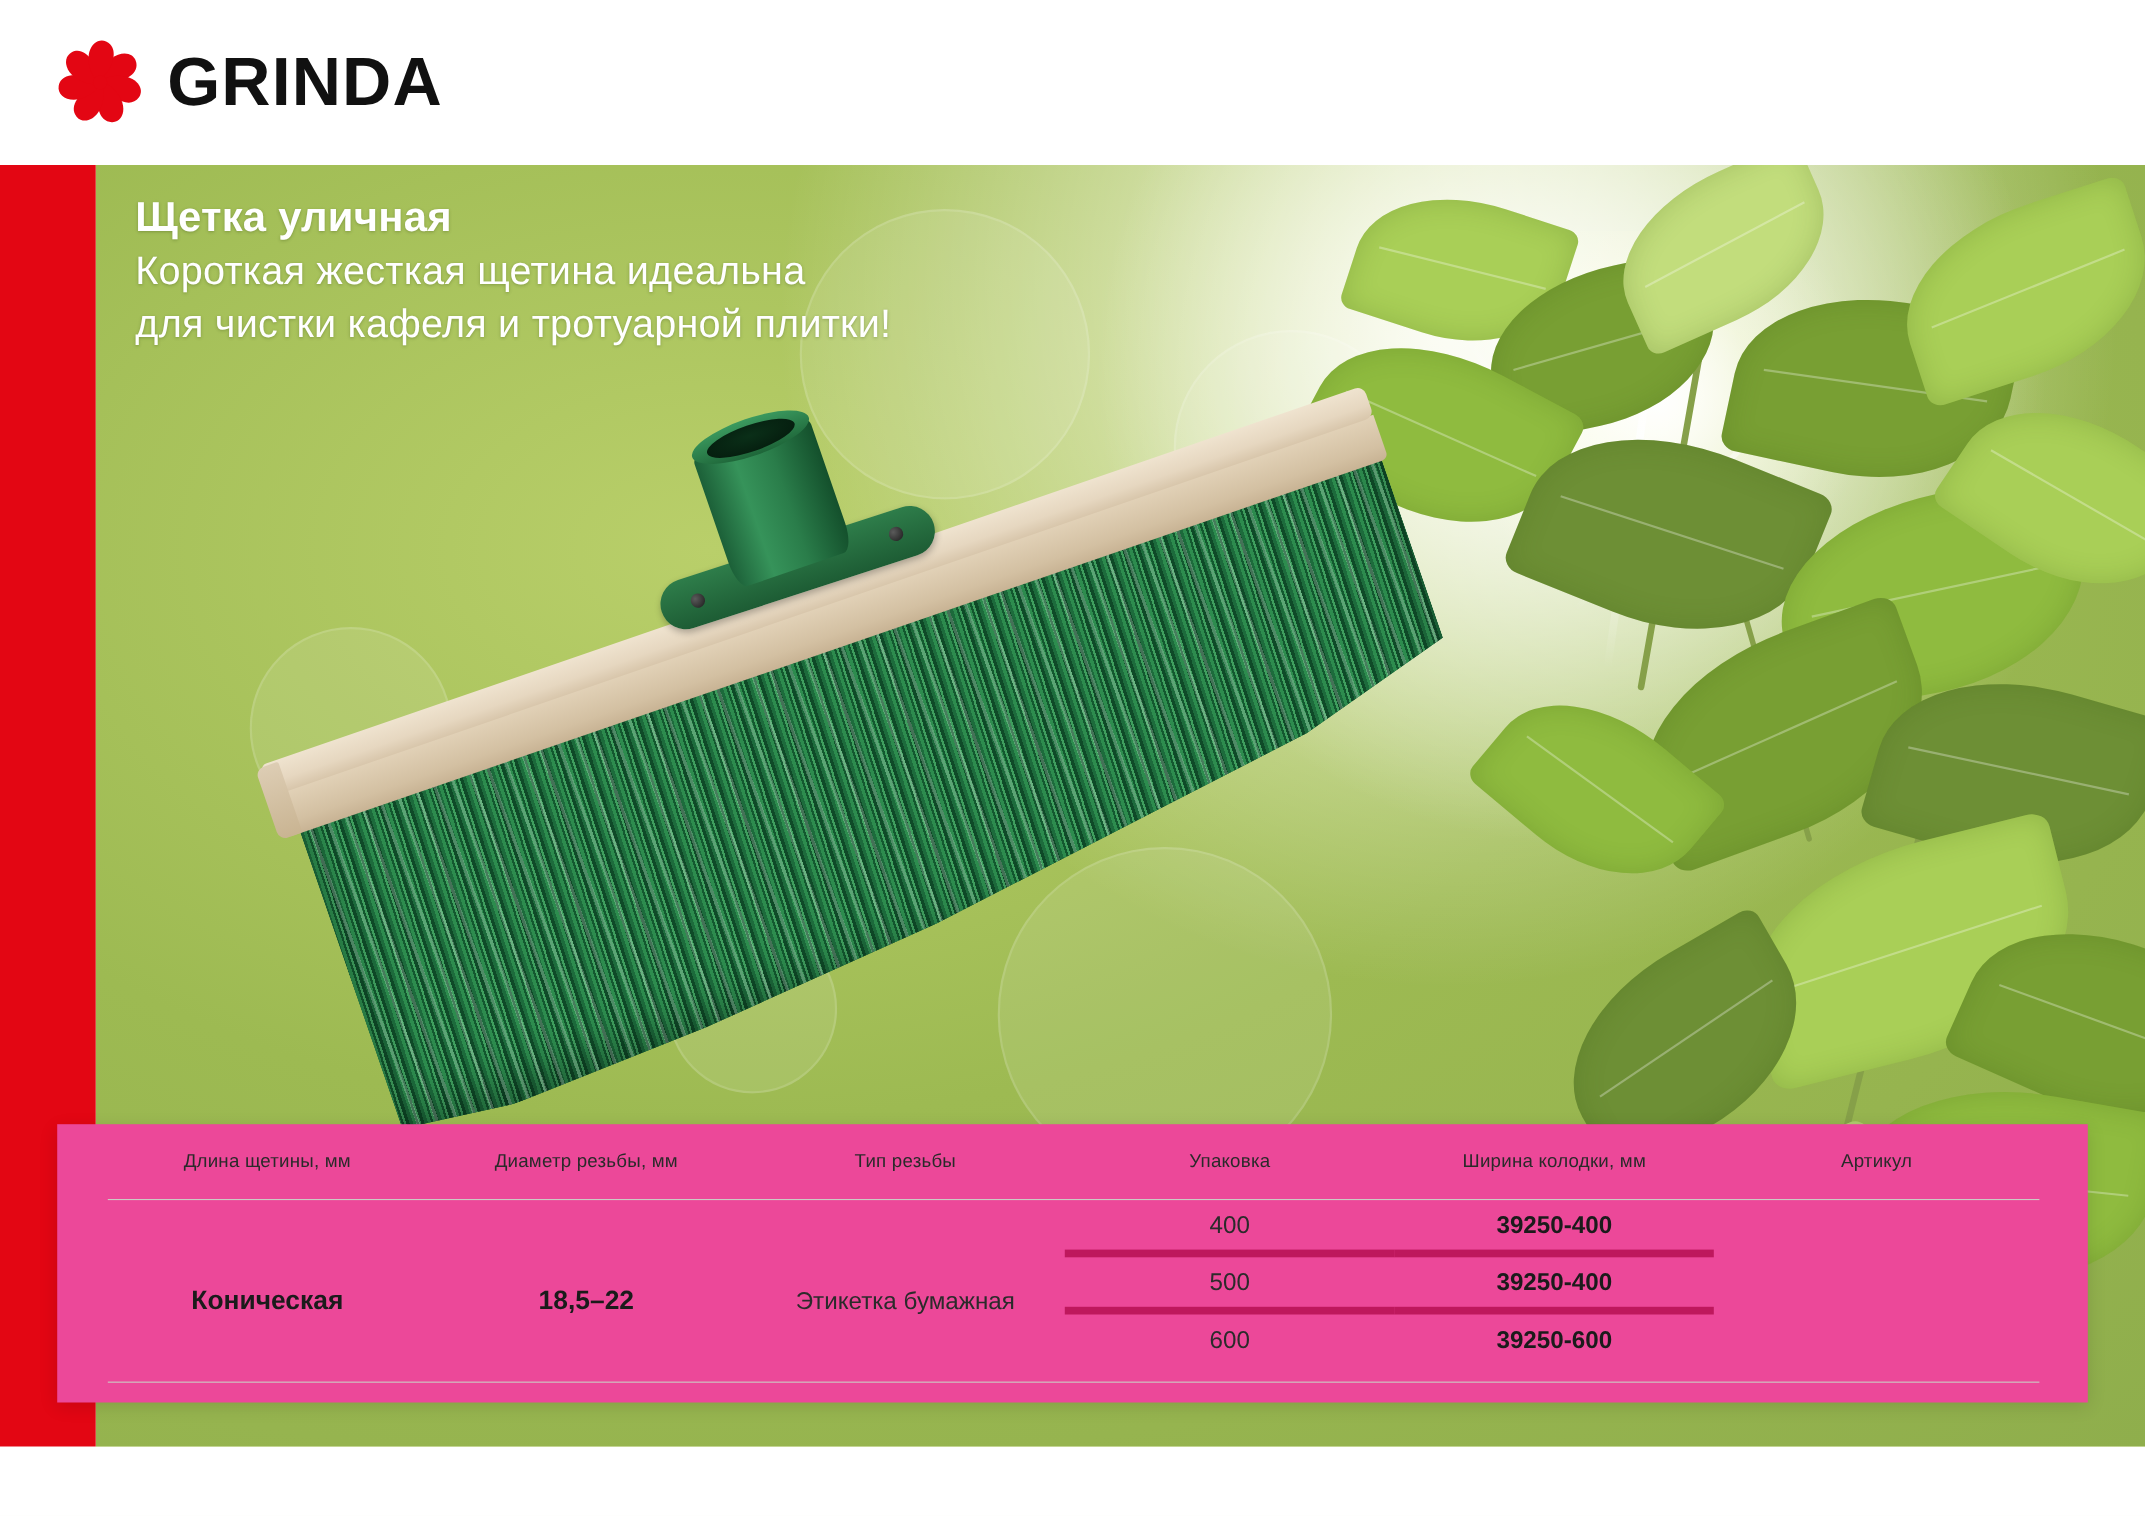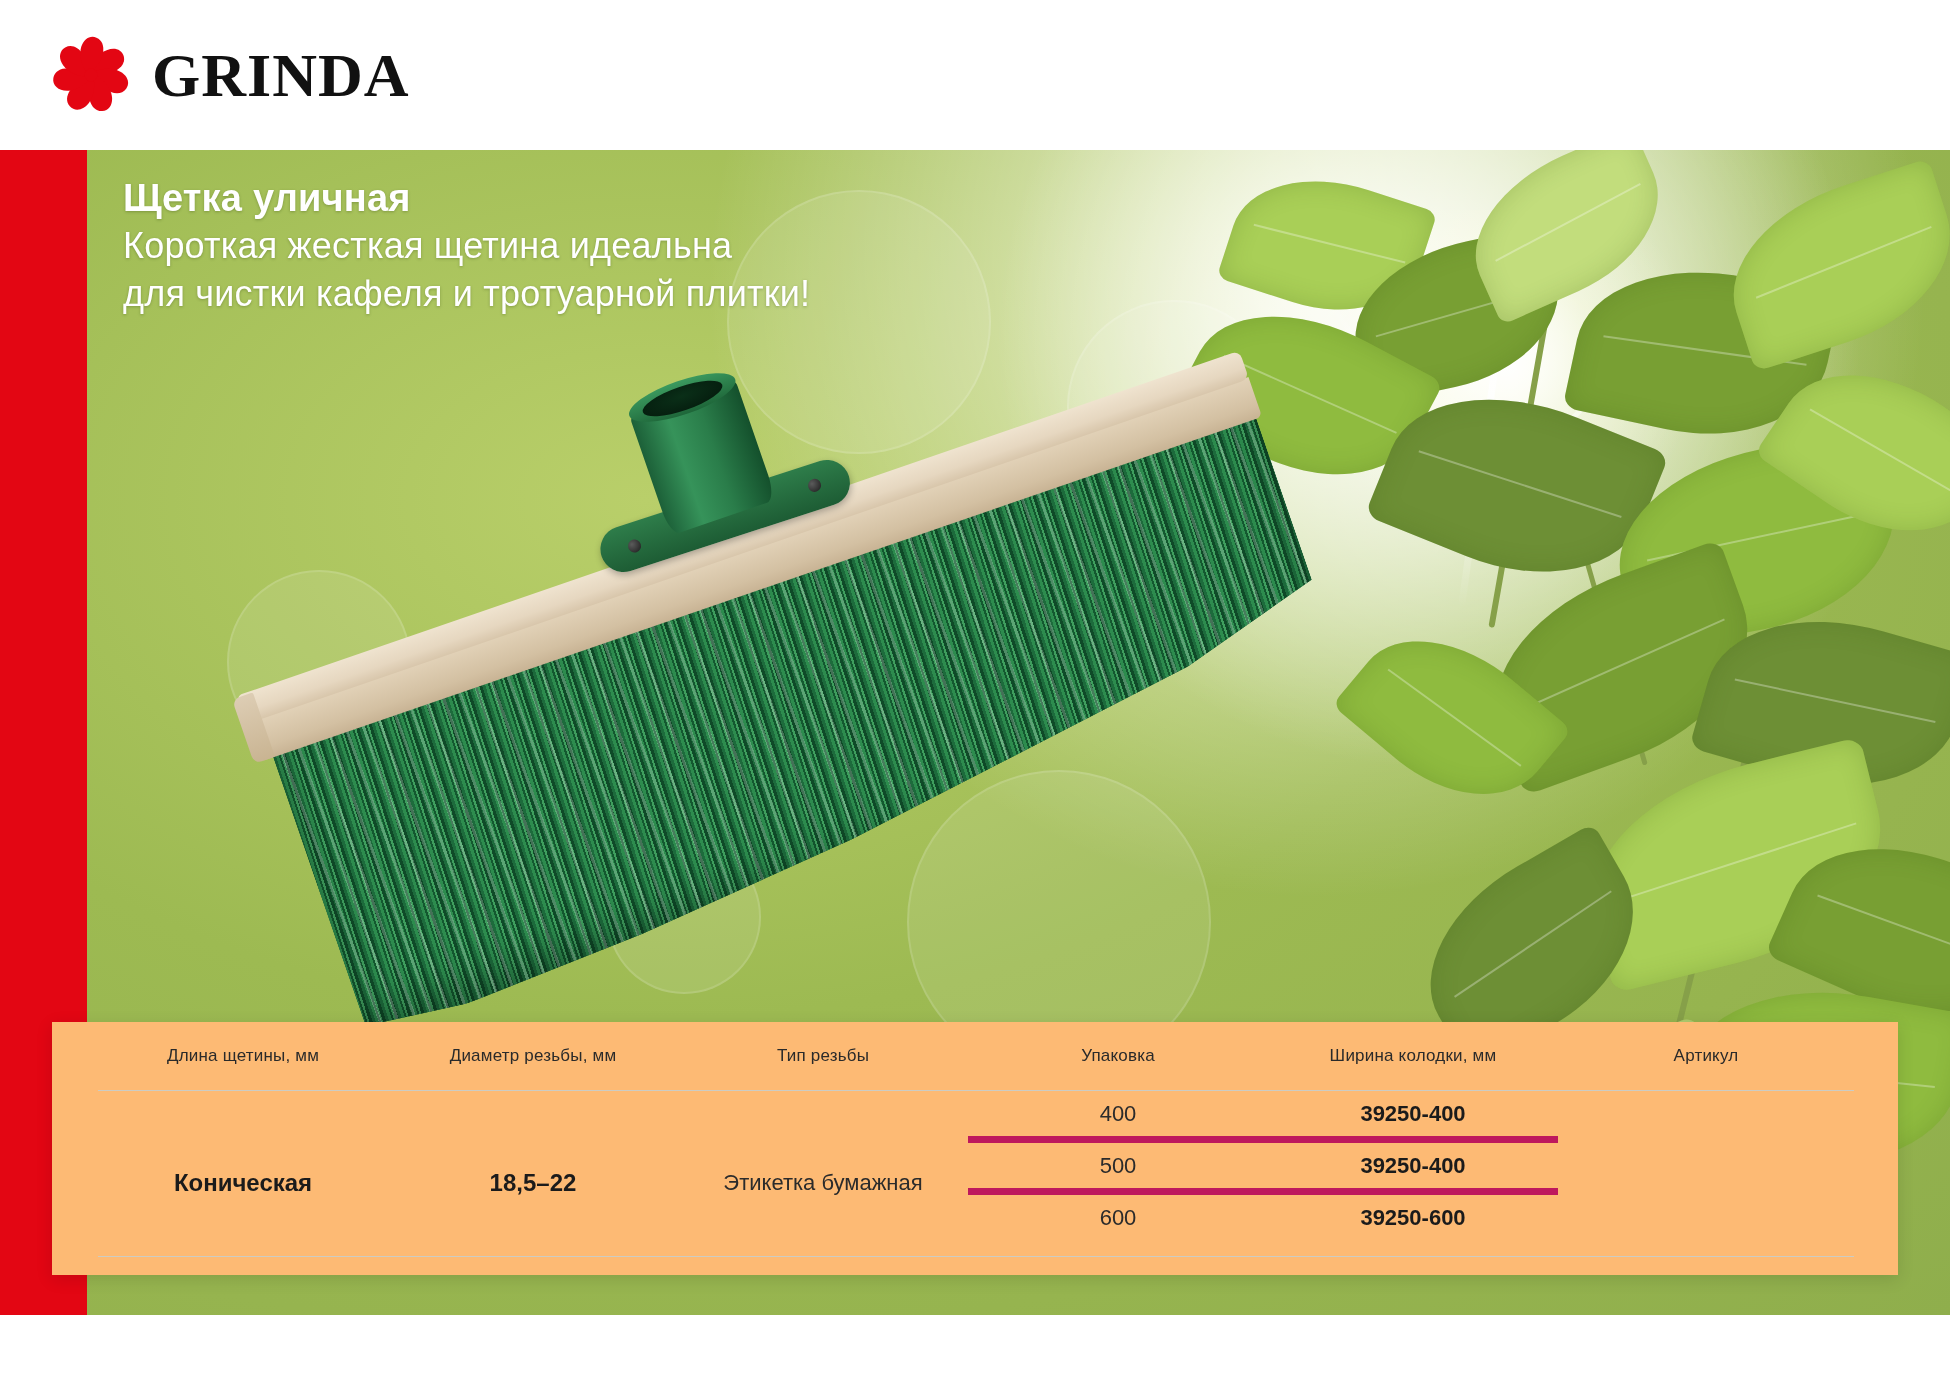--- a/index.html
+++ b/index.html
@@ -32,21 +32,21 @@
     display: flex;
     align-items: center;
     gap: 18px;
   }
   .logo-mark { width: 86px; height: 86px; display:block; }
   .logo-text {
     font-size: 62px;
     font-weight: bold;
     letter-spacing: 1px;
     color: #111111;
-    font-family: Liberation Serif, serif;
+    font-family: Liberation Sans, sans-serif;
     line-height: 1;
   }
 
   
   .red-rail {
     position: absolute;
     left: 0; top: 150px;
     width: 87px; height: 1165px;
     background: #e30613;
     z-index: 30;
@@ -231,21 +231,21 @@
     width: 84px; height: 24px;
     border-radius: 50%;
     background: radial-gradient(ellipse at 50% 40%, #0a2f18 0%, #04190c 100%);
   }
 
   
   .spec-panel {
     position: absolute;
     left: 52px; top: 1022px;
     width: 1846px; height: 253px;
-    background: #fdba74;
+    background: #ec4899;
     box-shadow: 0 4px 16px rgba(0,0,0,0.12);
     z-index: 35;
   }
   .spec-inner {
     position: relative;
     width: 100%; height: 100%;
   }
   .spec-grid {
     position: absolute;
     left: 46px; top: 0;

